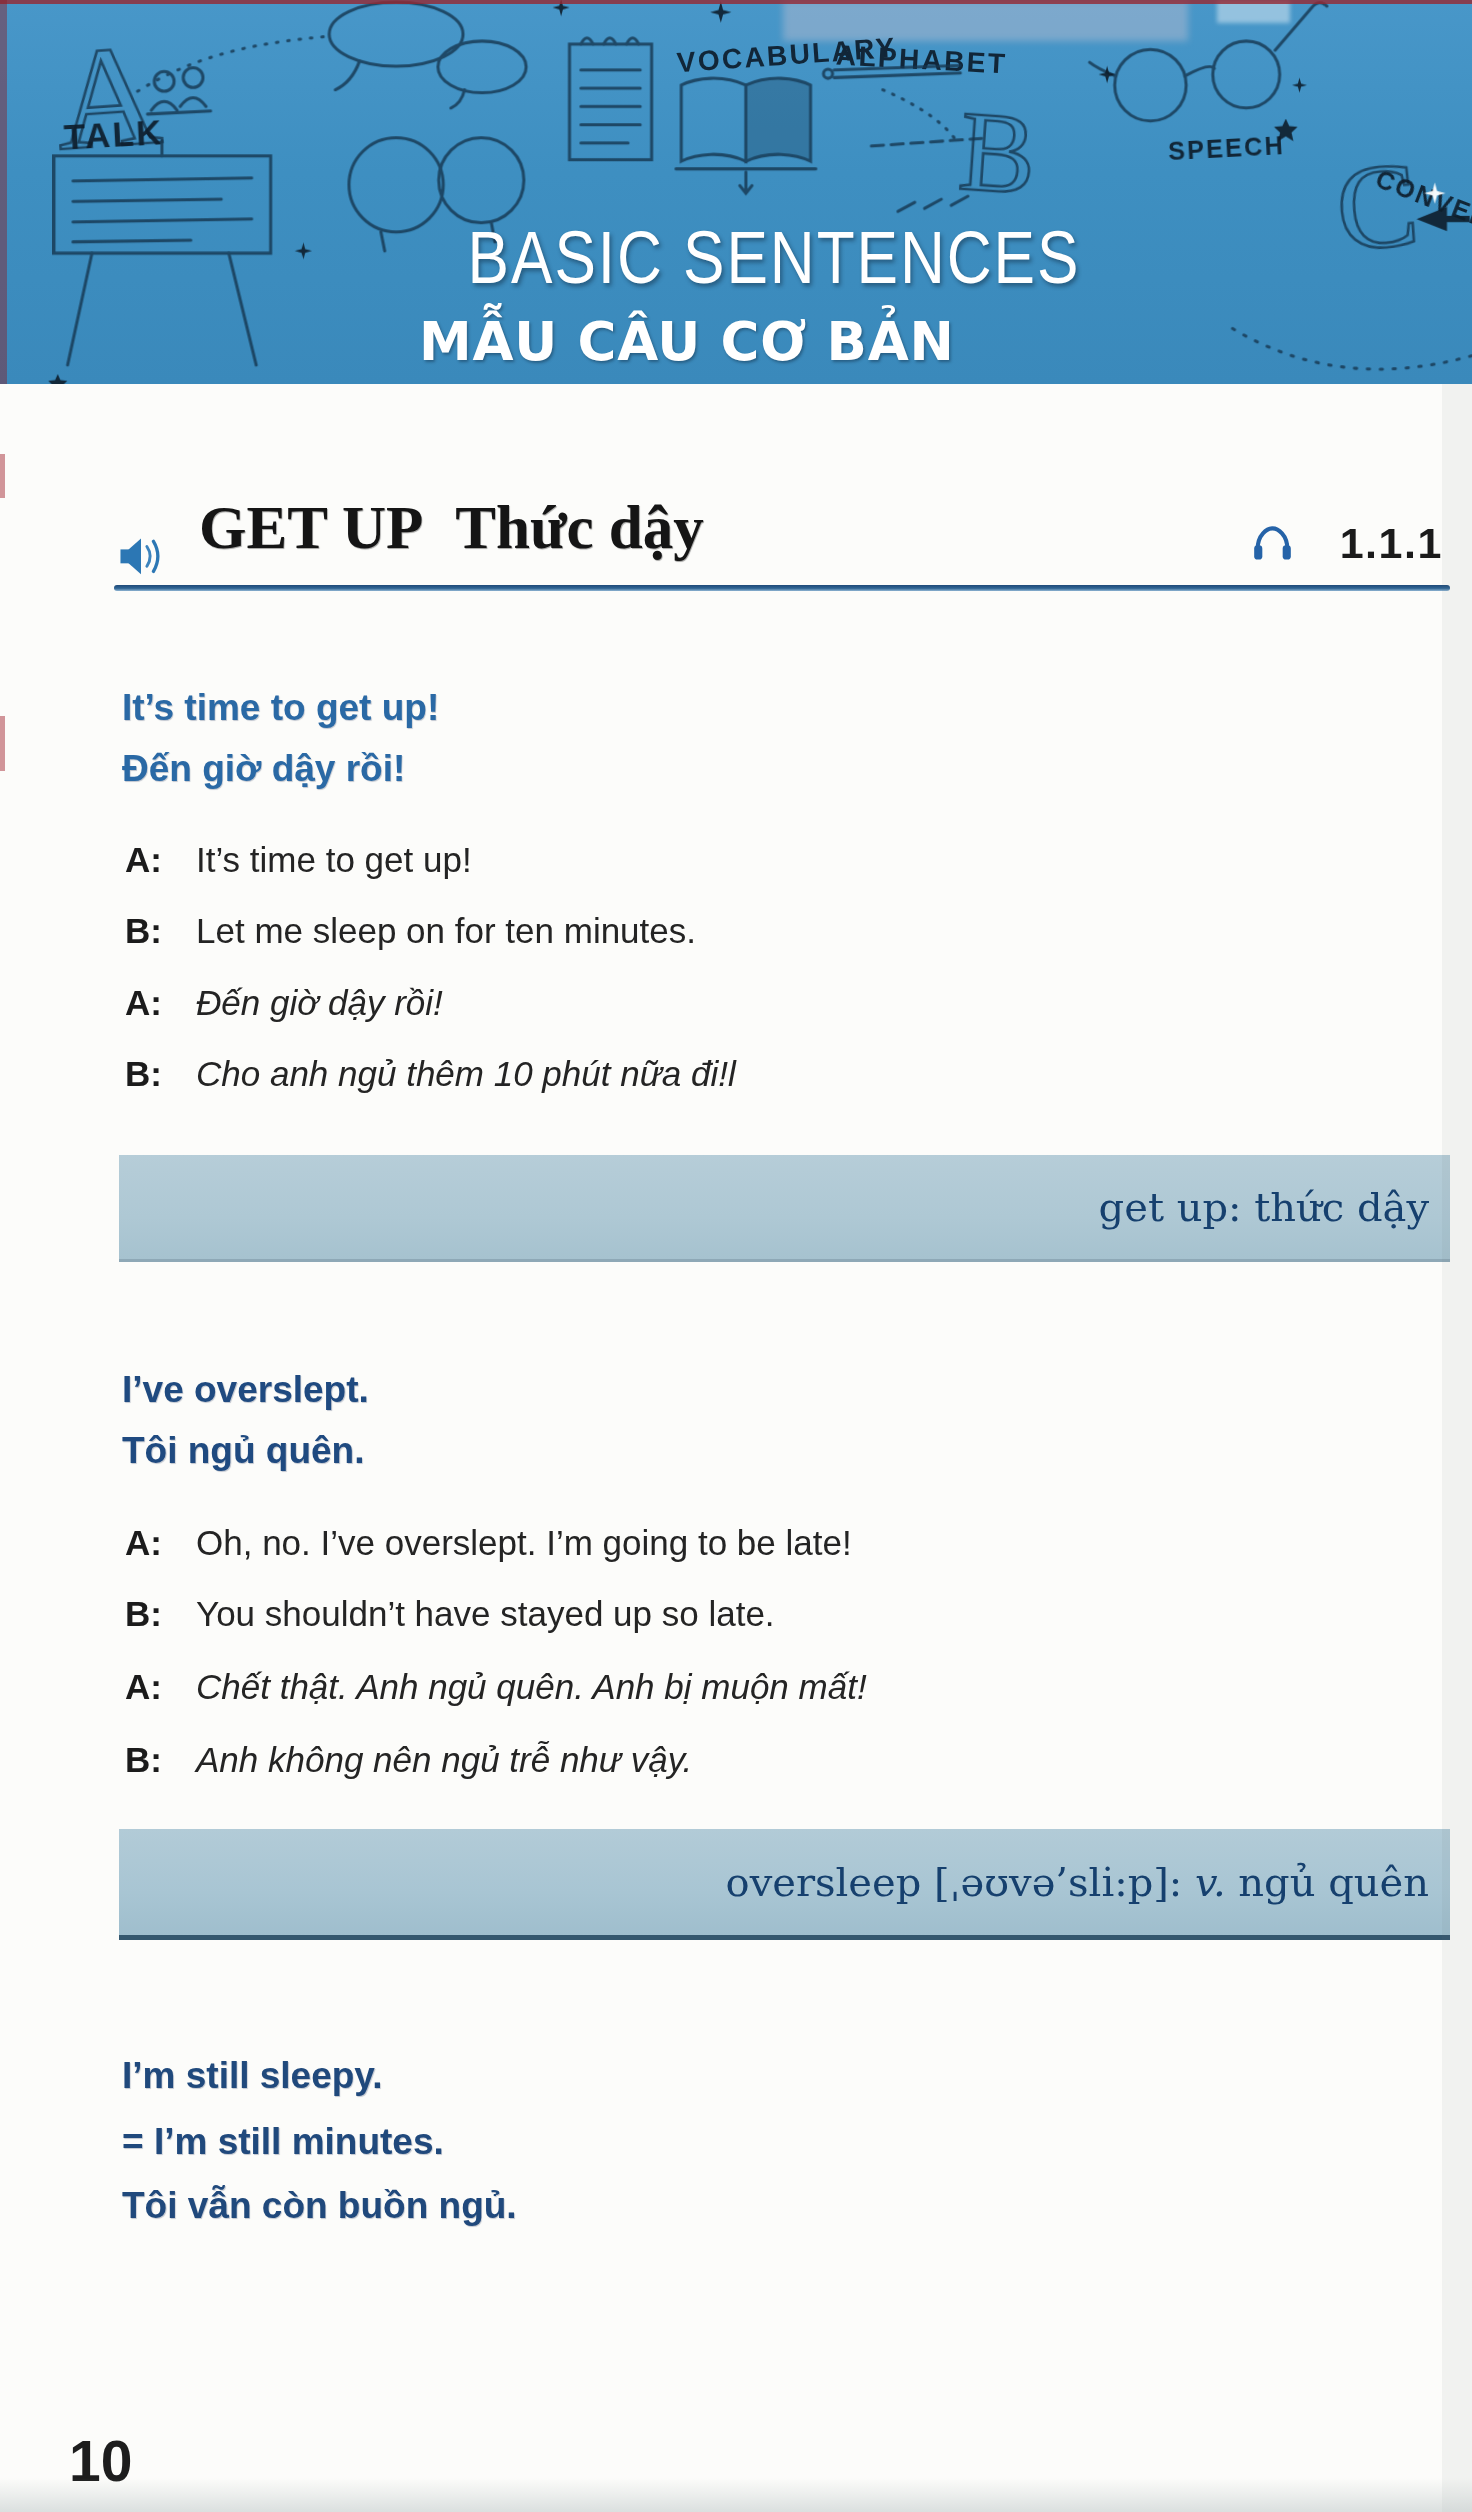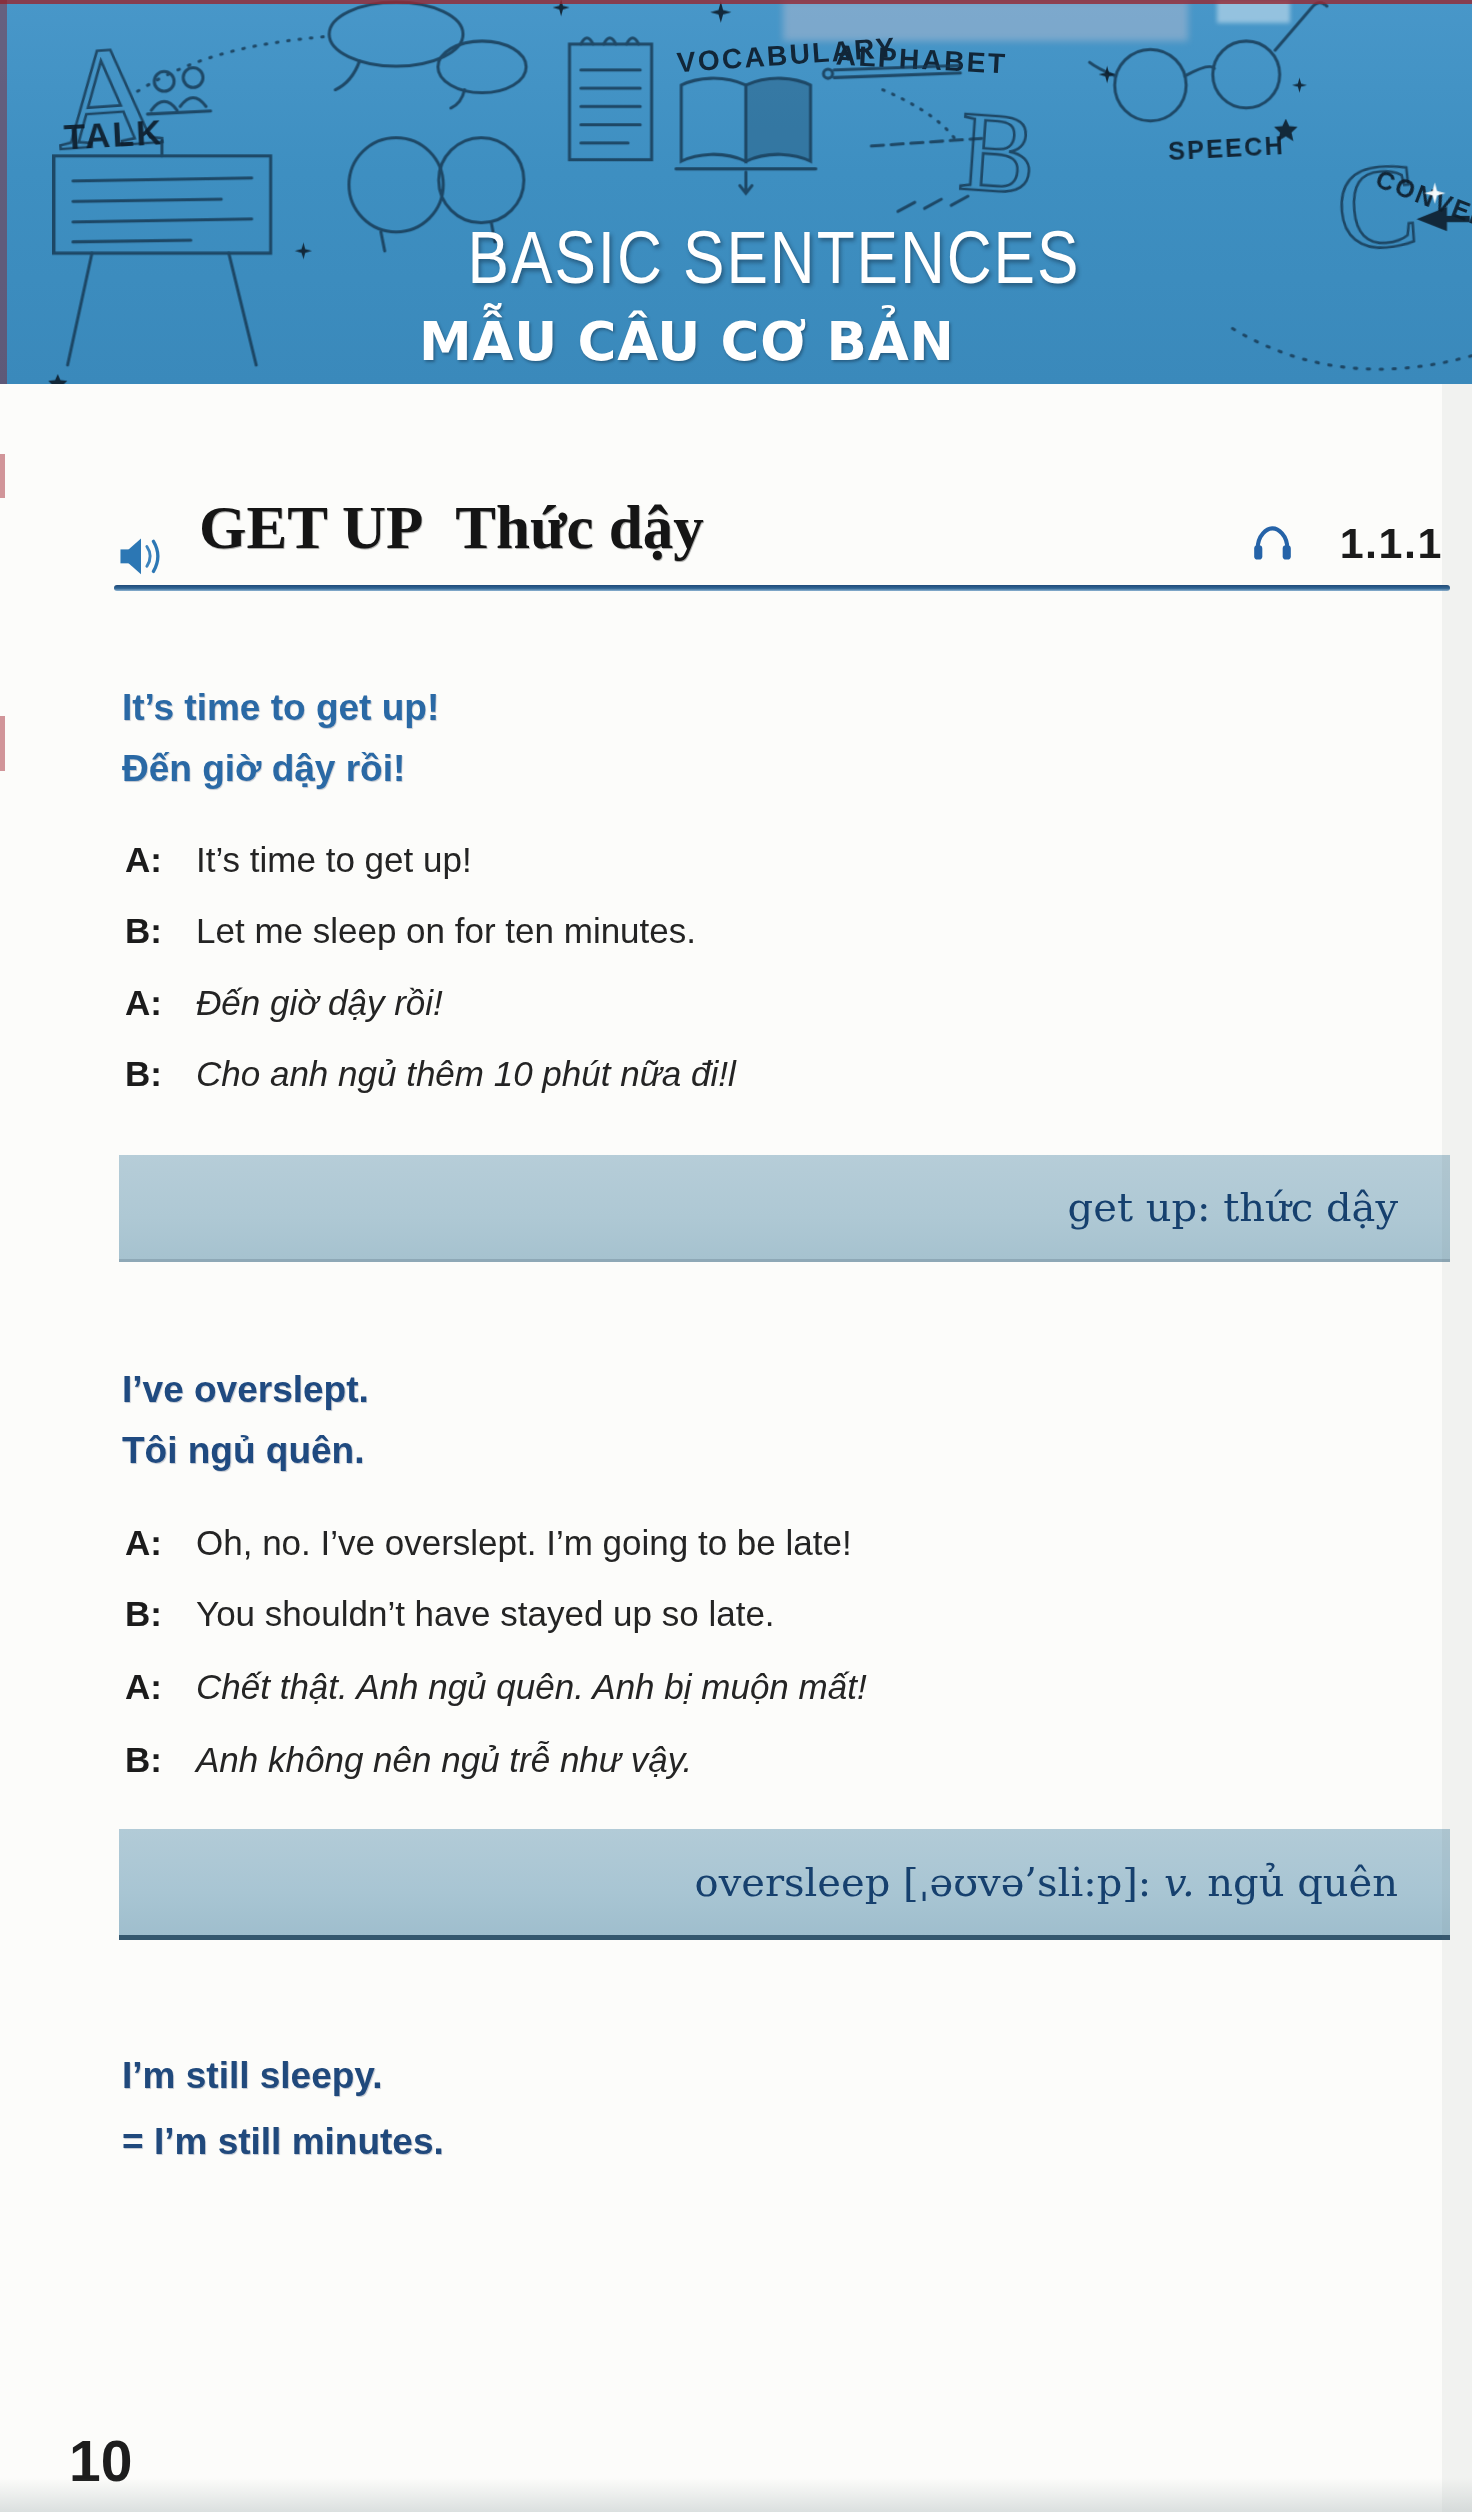--- a/index.html
+++ b/index.html
@@ -38,21 +38,21 @@
   
   .phrase{position:absolute;left:122px;font-size:37px;font-weight:700;white-space:nowrap;
           text-shadow:0.8px 0.8px 0.8px rgba(20,40,80,.25);}
   .dline{position:absolute;left:125px;font-size:35px;color:#242424;white-space:nowrap;display:flex;}
   .dline .spk{display:inline-block;width:71px;font-weight:700;color:#1b1b1b;font-style:normal;}
   .dline.vi .txt{font-style:italic;}
 
   
   .vocab-bar{position:absolute;left:119px;width:1331px;display:flex;align-items:center;justify-content:flex-end;
           font-family:"DejaVu Serif","Liberation Serif",serif;font-size:40px;color:#16406e;
-          padding-right:52px;box-sizing:border-box;}
+          padding-right:21px;box-sizing:border-box;}
   .vocab-bar-1{top:1155px;height:107px;background:linear-gradient(180deg,#b6cdd8 0%,#aec8d4 60%,#a6c2cf 100%);
           border-bottom:3px solid rgba(70,100,120,.35);}
   .vocab-bar-2{top:1829px;height:111px;background:linear-gradient(180deg,#b2cbd7 0%,#a8c5d3 60%,#9fbecd 100%);
           border-bottom:5.3px solid #34576e;}
   .vocab-bar .it{font-style:italic;}
 
   
   .still-line{position:absolute;left:122px;font-size:37px;font-weight:700;white-space:nowrap;
           text-shadow:0.8px 0.8px 0.8px rgba(20,40,80,.25);}
   .page-number{position:absolute;left:69px;top:2428px;font-size:57px;font-weight:700;color:#1d1d1d;}
@@ -234,20 +234,21 @@
     <span class="spk">B:</span>
     <span class="txt">Anh không nên ngủ trễ như vậy.</span>
   </div>
 
   <div class="vocab-bar vocab-bar-2">
     <span><span>oversleep [ˌəʊvə’sli:p]: </span><span class="it">v.</span><span> ngủ quên</span></span>
   </div>
 
   <div class="still-line" style="top: 2055px; color: rgb(32, 73, 124);">I’m still sleepy.</div>
   <div class="still-line" style="top: 2121px; color: rgb(32, 73, 124);">= I’m still minutes.</div>
+  <div class="still-line" style="top: 2185px; color: rgb(32, 73, 124);">Tôi vẫn còn buồn ngủ.</div>
 
   <div class="page-number">10</div>
   <div class="right-strip"></div>
   <div class="bottom-band"></div>
   <div class="red-dash" style="left:0;top:454px;height:44px"></div>
   <div class="red-dash" style="left:0;top:716px;height:55px"></div>
 
 </div>
 
 

